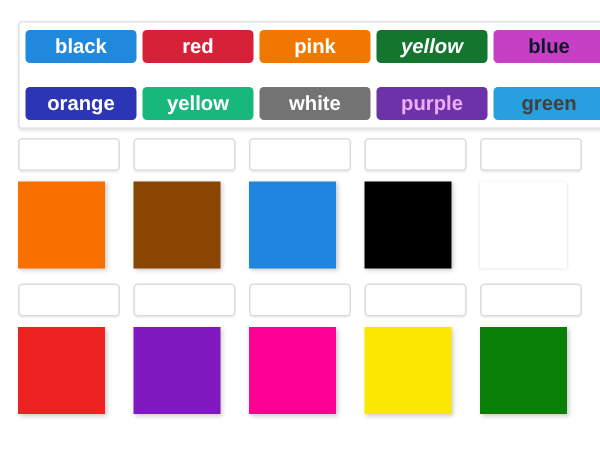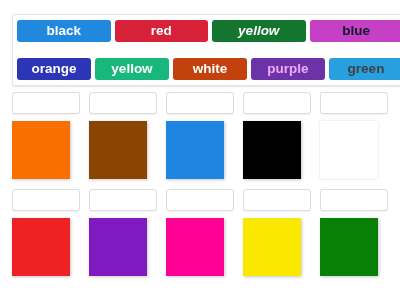--- a/index.html
+++ b/index.html
@@ -104,27 +104,28 @@
 </style>
 </head>
 <body style="background: rgb(255, 255, 255);">
 
 <div id="app">
 
   <div class="word-bank">
     <div class="word-row">
       <div class="word-tile" style="background: rgb(32, 136, 221); color: rgb(255, 255, 255);"><span>black</span></div>
       <div class="word-tile" style="background: rgb(215, 33, 56); color: rgb(255, 255, 255);"><span>red</span></div>
+      <div class="word-tile" style="background: rgb(240, 120, 0); color: rgb(255, 255, 255);"><span>pink</span></div>
       <div class="word-tile" style="background: rgb(20, 117, 47); color: rgb(255, 255, 255); font-style: italic;"><span>yellow</span></div>
       <div class="word-tile" style="background: rgb(197, 64, 197); color: #0f172a;"><span>blue</span></div>
     </div>
     <div class="word-row">
       <div class="word-tile" style="background: rgb(43, 53, 181); color: rgb(255, 255, 255);"><span>orange</span></div>
       <div class="word-tile" style="background: rgb(24, 183, 124); color: rgb(255, 255, 255);"><span>yellow</span></div>
-      <div class="word-tile" style="background: #c2410c; color: rgb(255, 255, 255);"><span>white</span></div>
+      <div class="word-tile" style="background: #737373; color: rgb(255, 255, 255);"><span>white</span></div>
       <div class="word-tile" style="background: rgb(108, 50, 168); color: #f0abfc;"><span>purple</span></div>
       <div class="word-tile" style="background: rgb(40, 160, 224); color: #404040;"><span>green</span></div>
     </div>
   </div>
 
   <div class="answer-grid">
 
     <div class="answer-row">
       <div class="answer-cell">
         <div class="drop-box"></div>

